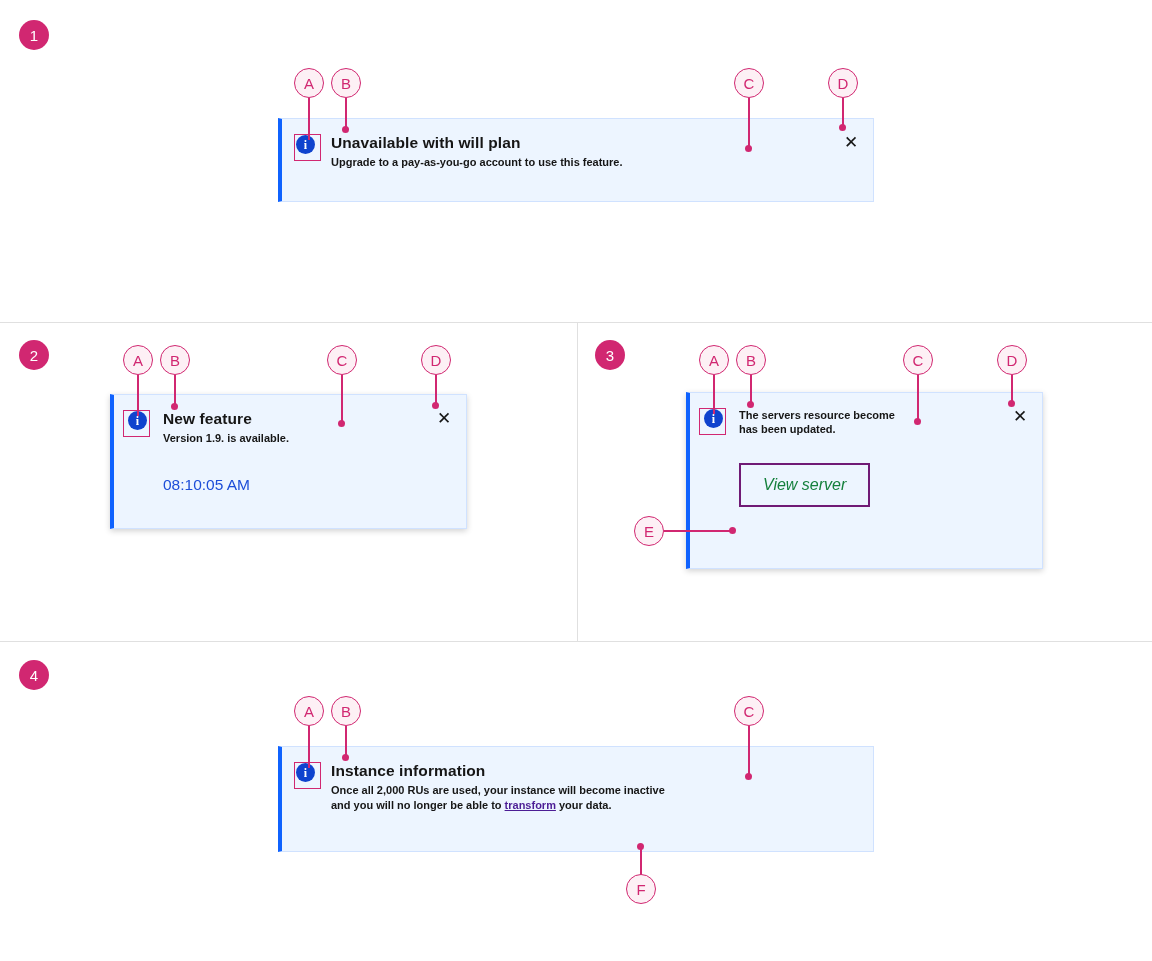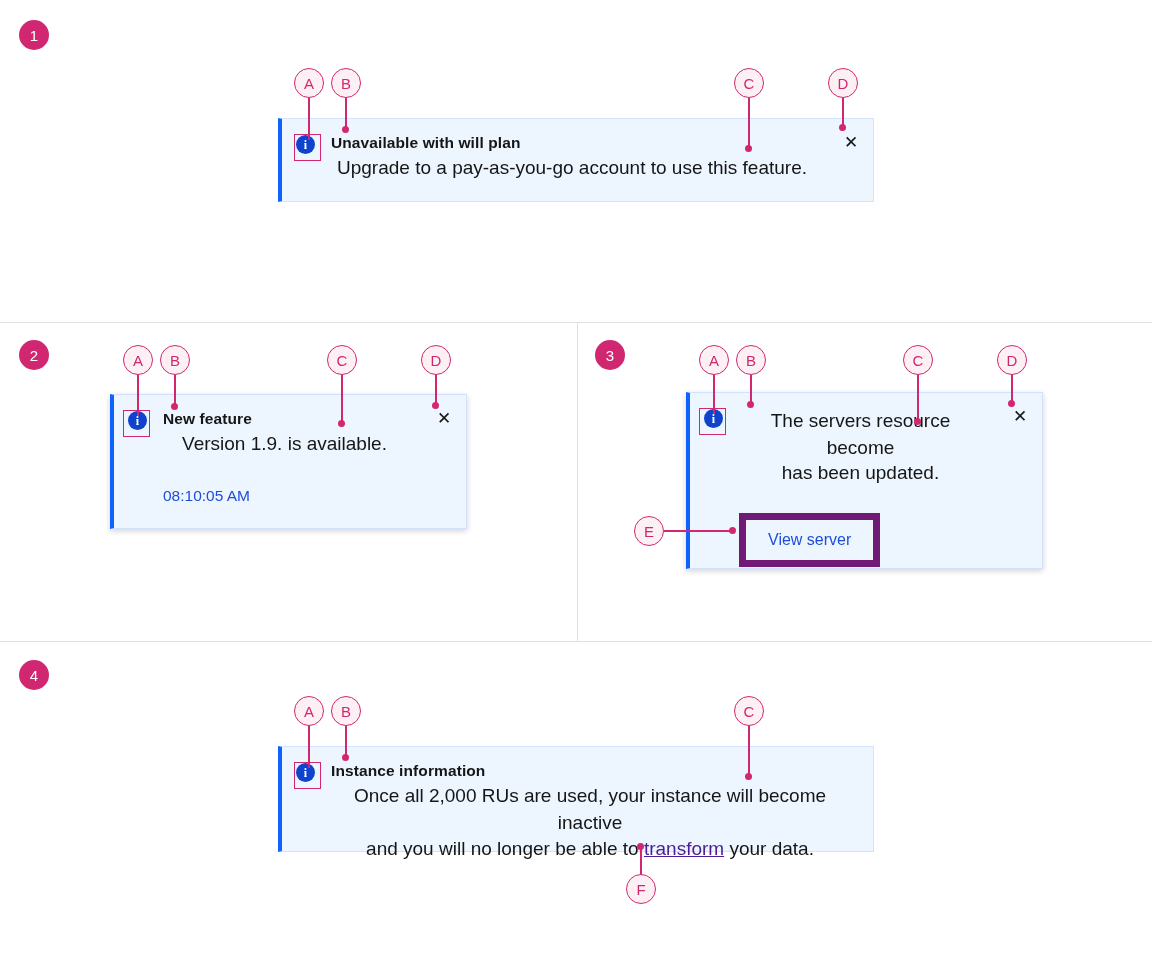--- a/index.html
+++ b/index.html
@@ -125,26 +125,25 @@
     padding: 14px 16px 16px 16px;
   }
   .notif-title {
     font-size: 15.5px;
     font-weight: 700;
     color: #161616;
     line-height: 1.35;
     letter-spacing: 0.1px;
   }
   .notif-sub {
-    font-size: 19px;
-    font-weight: 400;
+    font-size: 11px;
+    font-weight: 700;
     color: #161616;
     line-height: 1.42;
     margin-top: 1px;
-    text-align: center;
   }
   .notif-time {
     font-size: 15.5px;
     color: #1d4ed8;
     line-height: 1.4;
   }
 
   .notif-link {
     color: #4c1d95;
     text-decoration: underline;
@@ -157,27 +156,28 @@
     display: flex;
     justify-content: center;
     color: #161616;
     font-size: 17px;
     line-height: 1;
     cursor: pointer;
   }
 
   .action-btn {
     display: inline-block;
-    border: 7px solid #701a75;
+    border: 2px solid #701a75;
     background: transparent;
-    color: #1d4ed8;
+    color: #15803d;
     font-family: "Liberation Sans", sans-serif;
     font-size: 16px;
     padding: 11px 22px;
     cursor: pointer;
+    font-style: italic;
   }
 
   
   #notif-1 { left: 278px; top: 118px; width: 596px; height: 84px; }
   #notif-2 { left: 110px; top: 394px; width: 357px; height: 135px; }
   #notif-3 { left: 686px; top: 392px; width: 357px; height: 177px; }
   #notif-4 { left: 278px; top: 746px; width: 596px; height: 106px; }
 </style>
 </head>
 <body>

